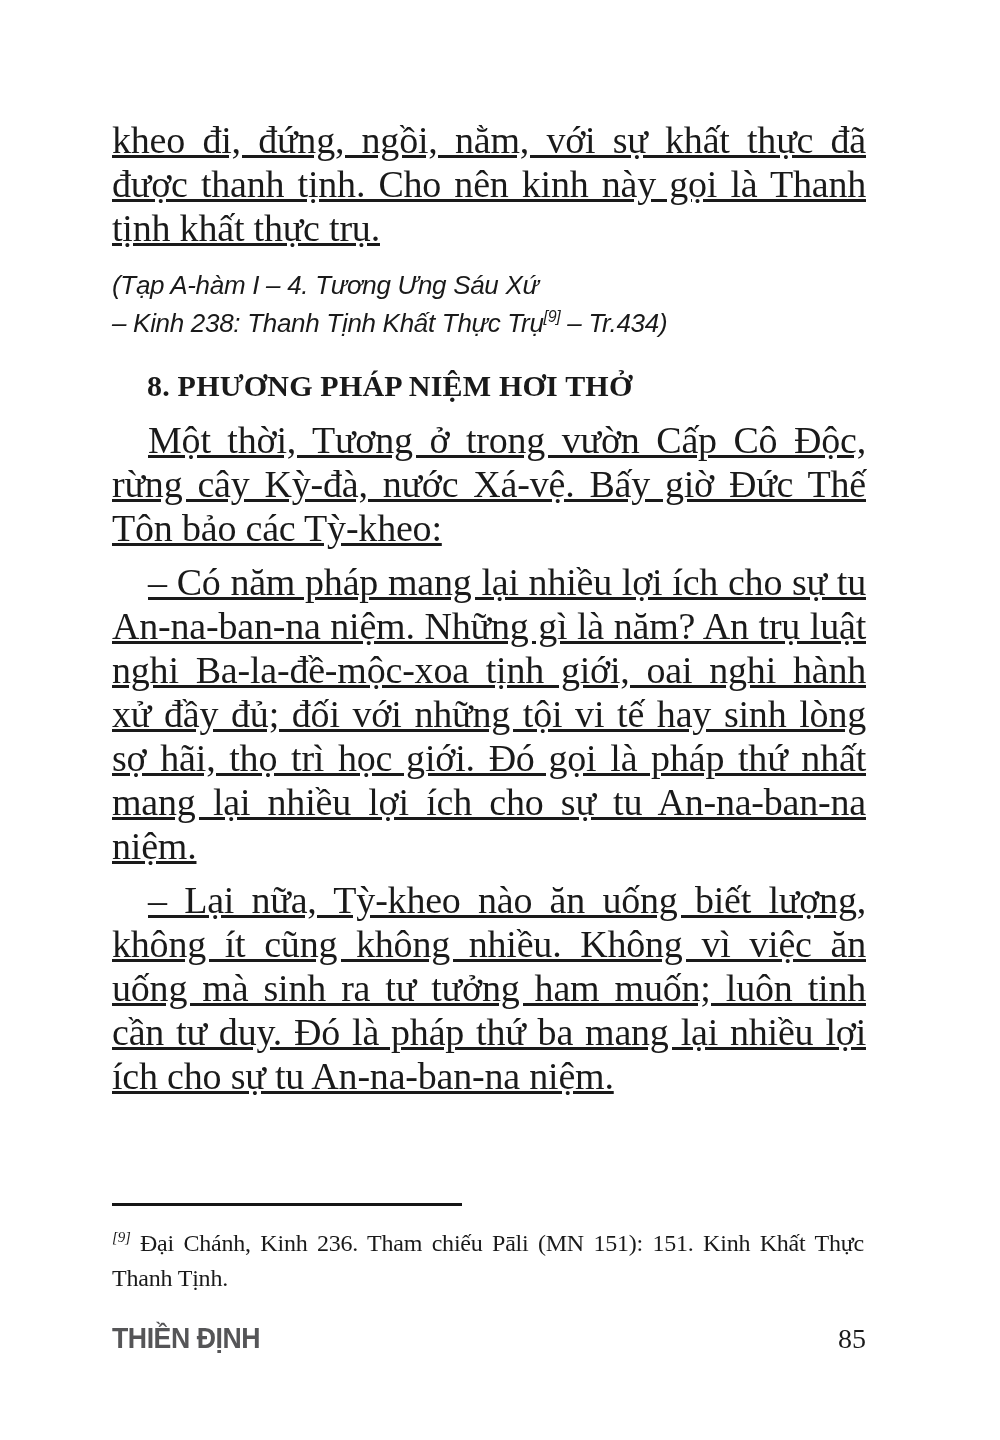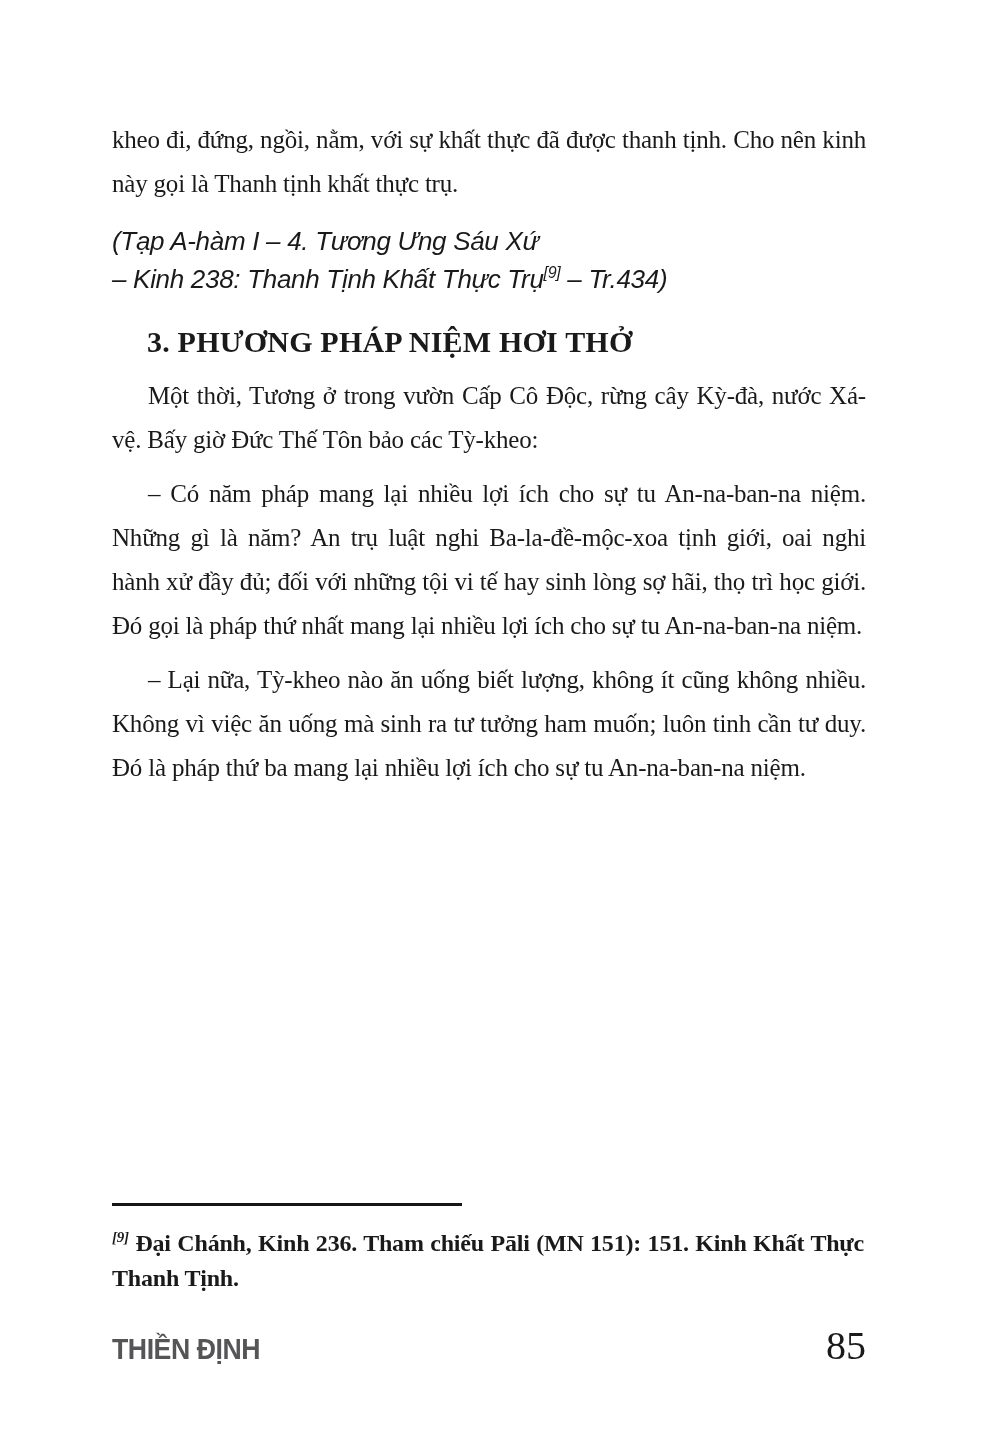--- a/index.html
+++ b/index.html
@@ -16,25 +16,26 @@
     font-family: "Liberation Serif", serif;
     color: var(--text, #1a1a1a);
   }
   .content {
     position: absolute;
     left: 112px;
     right: 134px;
     top: 118px;
   }
   .body-text {
-    font-size: 25px;
+    font-size: 38px;
     line-height: 44px;
     letter-spacing: -0.2px;
     text-align: justify;
     margin: 0;
+    text-decoration: underline;
   }
   .continuation {
     text-indent: 0;
   }
   .citation {
     margin-top: 16px;
     font-family: "Liberation Sans", sans-serif;
     font-style: italic;
     font-size: 26px;
     line-height: 38px;
@@ -54,21 +55,20 @@
   }
   .paragraphs .para {
     margin: 10px 0 0 0;
     text-indent: 36px;
   }
   .footnote-block {
     position: absolute;
     left: 112px;
     right: 136px;
     top: 1203px;
-    font-weight: bold;
   }
   .footnote-rule {
     width: 350px;
     height: 3px;
     background: #161616;
     margin-bottom: 20px;
   }
   .footnote-text {
     font-size: 24px;
     line-height: 35px;
@@ -92,40 +92,40 @@
   .running-head {
     font-family: "Liberation Sans", sans-serif;
     font-weight: bold;
     font-size: 29px;
     color: var(--footer, #555557);
     transform: scaleX(0.92);
     transform-origin: left center;
     letter-spacing: -0.5px;
   }
   .page-number {
-    font-size: 40px;
+    font-size: 28px;
     color: #1a1a1a;
     text-align: right;
   }
 </style>
 </head>
 <body>
 
 <div class="page" style="--text: #1a1a1a; --footer: #555557; --bg: #ffffff;">
 
   <div class="content">
 
     <p class="body-text continuation">kheo đi, đứng, ngồi, nằm, với sự khất thực đã được thanh tịnh. Cho nên kinh này gọi là Thanh tịnh khất thực trụ.</p>
 
     <div class="citation">
       <div>(Tạp A-hàm I – 4. Tương Ưng Sáu Xứ</div>
       <div><span>– Kinh 238: Thanh Tịnh Khất Thực Trụ</span><sup>[9]</sup><span> – Tr.434)</span></div>
     </div>
 
-    <h2 class="section-heading">3. PHƯƠNG PHÁP NIỆM HƠI THỞ</h2>
+    <h2 class="section-heading">8. PHƯƠNG PHÁP NIỆM HƠI THỞ</h2>
 
     <div class="paragraphs">
 
         <p class="body-text para">Một thời, Tương ở trong vườn Cấp Cô Độc, rừng cây Kỳ-đà, nước Xá-vệ. Bấy giờ Đức Thế Tôn bảo các Tỳ-kheo:</p>
 
         <p class="body-text para">– Có năm pháp mang lại nhiều lợi ích cho sự tu An-na-ban-na niệm. Những gì là năm? An trụ luật nghi Ba-la-đề-mộc-xoa tịnh giới, oai nghi hành xử đầy đủ; đối với những tội vi tế hay sinh lòng sợ hãi, thọ trì học giới. Đó gọi là pháp thứ nhất mang lại nhiều lợi ích cho sự tu An-na-ban-na niệm.</p>
 
 
         <p class="body-text para">– Lại nữa, Tỳ-kheo nào ăn uống biết lượng, không ít cũng không nhiều. Không vì việc ăn uống mà sinh ra tư tưởng ham muốn; luôn tinh cần tư duy. Đó là pháp thứ ba mang lại nhiều lợi ích cho sự tu An-na-ban-na niệm.</p>
 

